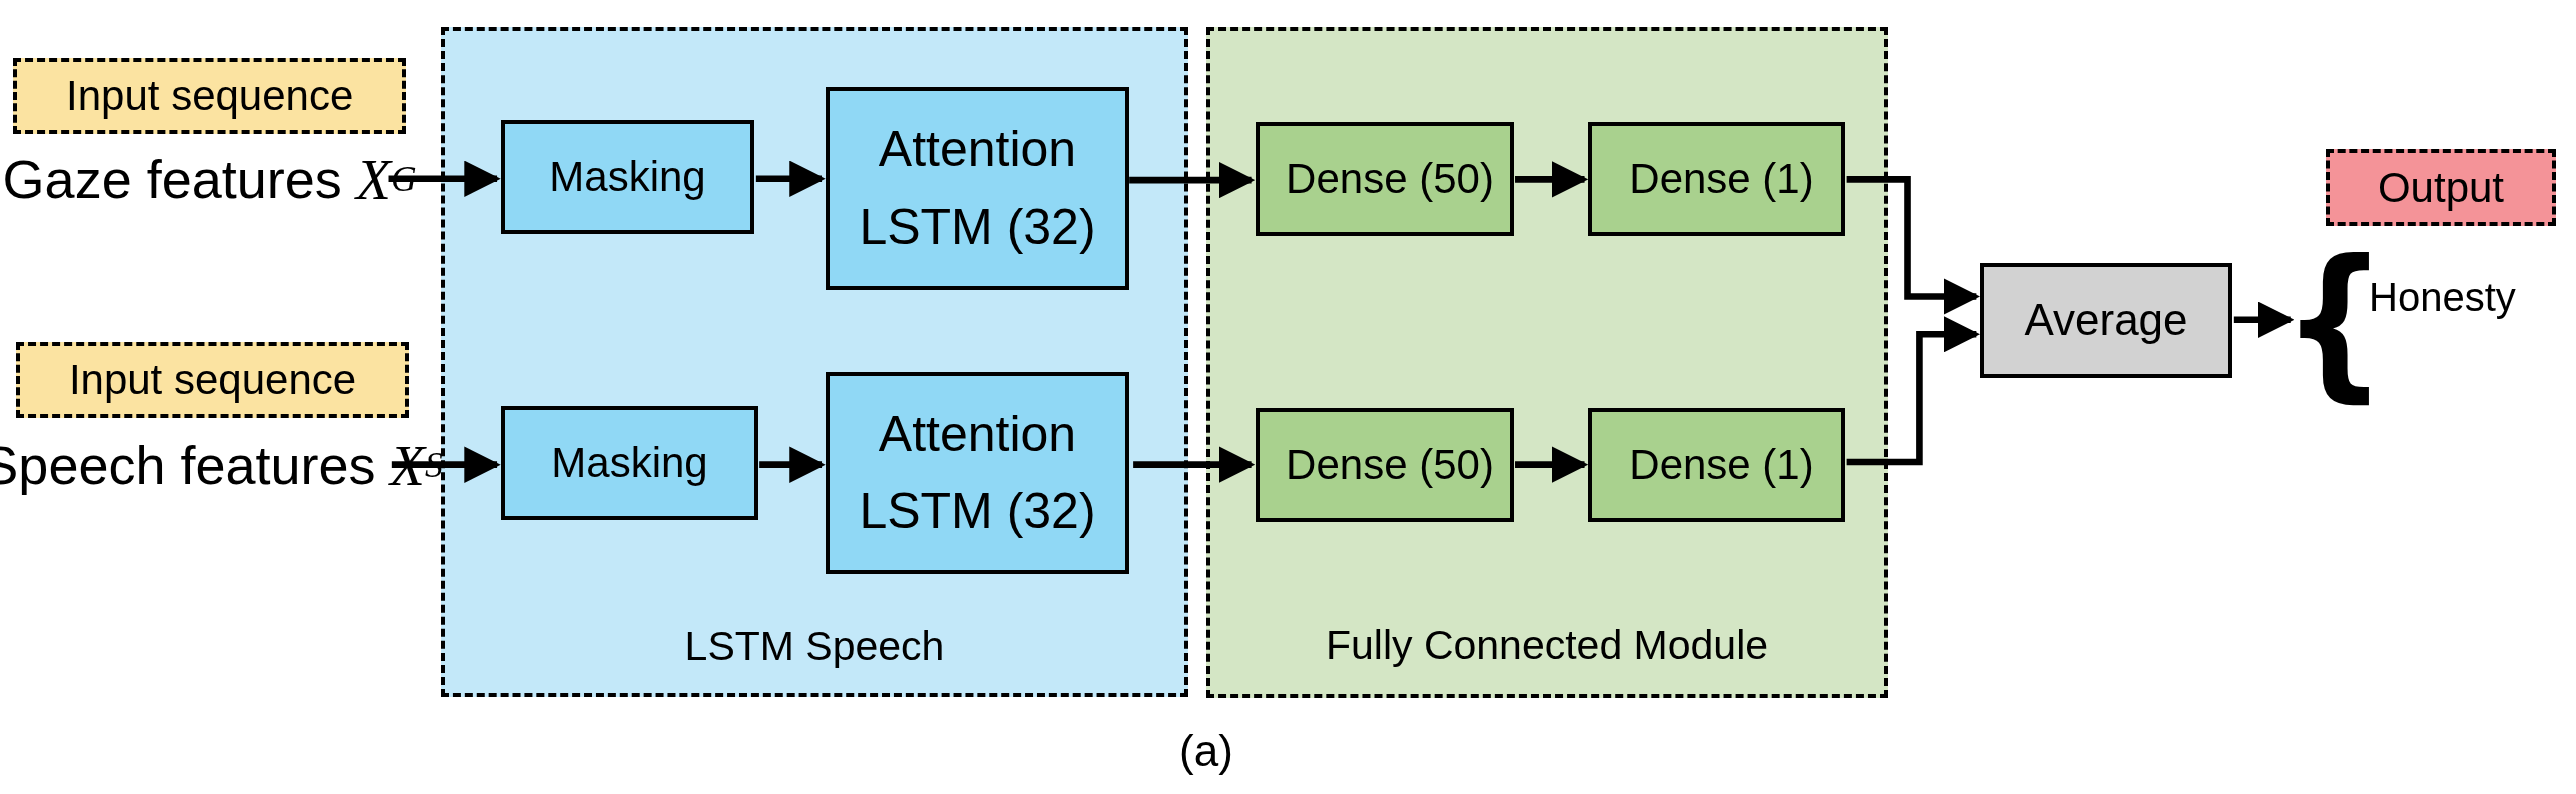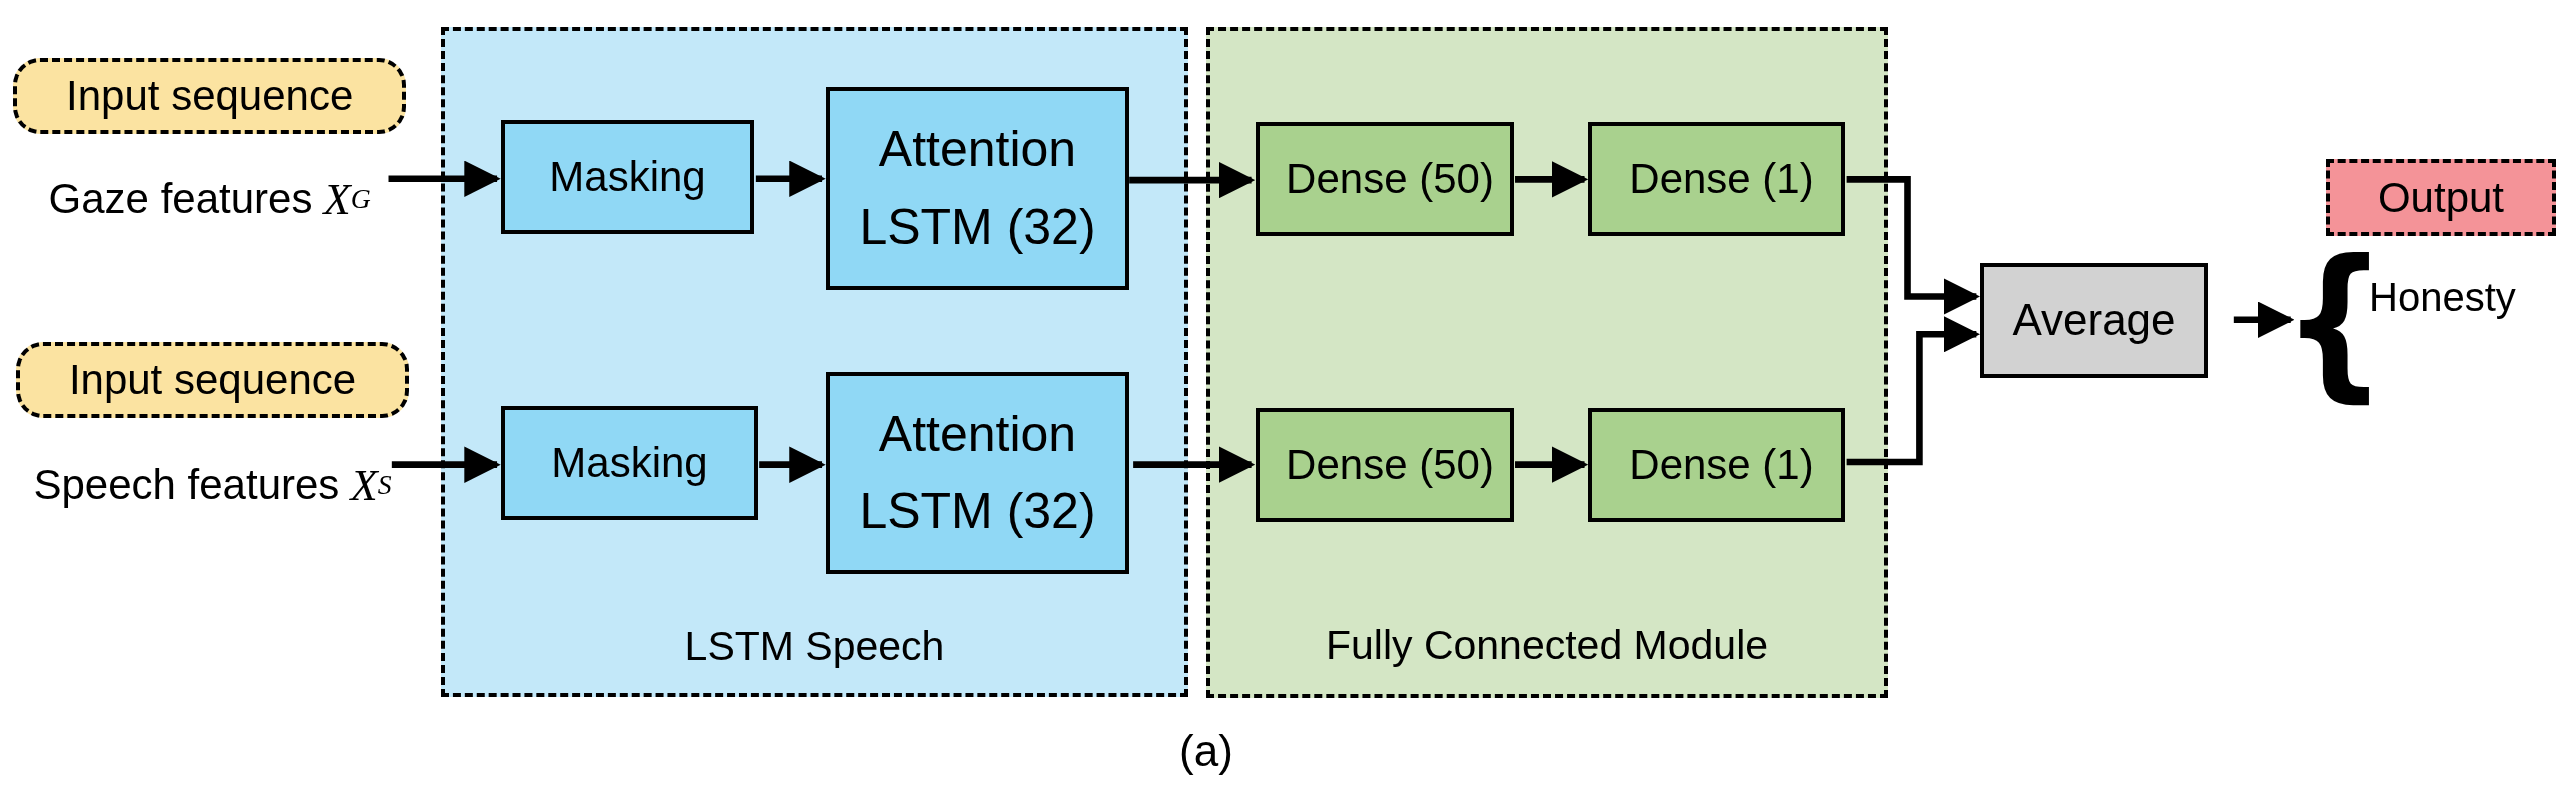--- a/index.html
+++ b/index.html
@@ -21,21 +21,21 @@
     color:#000;
     overflow:hidden;
   }
   .abs{position:absolute;box-sizing:border-box;}
   .center{display:flex;align-items:center;justify-content:center;text-align:center;}
 
   .badge{
     border:4.6px dashed var(--line-color);
     font-size:42px;
   }
-  .badge.yellow{background:var(--yellow-fill);border-radius:27px;}
+  .badge.yellow{background:var(--yellow-fill);}
   .badge.pink{background:var(--pink-fill);}
 
   .module{
     border:4px dashed var(--line-color);
   }
   .module.blue{background:var(--blue-module-fill);}
   .module.green{background:var(--green-module-fill);}
   .module-label{
     position:absolute;left:0;right:0;
     text-align:center;
@@ -46,23 +46,22 @@
     border:4.6px solid var(--line-color);
     font-size:42px;
     line-height:1.2;
   }
   .node.blue{background:var(--blue-box-fill);}
   .node.green{background:var(--green-box-fill);padding-left:10px;}
   .node.gray{background:var(--gray-fill);}
   .node.attention{font-size:50px;line-height:1.55;margin-top:8px;}
 
   .io-label{
-    font-size:42px;
+    font-size:54px;
     white-space:nowrap;
-    margin-top:20px;
   }
   .math-var{
     font-family:"Liberation Serif","DejaVu Serif",serif;
     font-style:italic;
     font-size:1.06em;
     margin-left:0.25em;
   }
   .math-sub{
     font-family:"Liberation Serif","DejaVu Serif",serif;
     font-style:italic;
@@ -151,25 +150,25 @@
   </div>
 
   <div class="abs node green center" style="left:1256px;top:408px;width:258px;height:114px;">
     <span>Dense (50)</span>
   </div>
 
   <div class="abs node green center" style="left:1588px;top:408px;width:257px;height:114px;">
     <span>Dense (1)</span>
   </div>
 
-  <div class="abs node gray center" style="left:1980px;top:263px;width:228px;height:115px;font-size:44px;">
+  <div class="abs node gray center" style="left:1980px;top:263px;width:252px;height:115px;font-size:44px;">
     <span>Average</span>
   </div>
 
-  <div class="abs badge pink center" style="left:2326px;top:149px;width:230px;height:77px;margin-top:10px;">
+  <div class="abs badge pink center" style="left:2326px;top:149px;width:230px;height:77px;">
     <span>Output</span>
   </div>
 
   <div class="abs center brace" style="left:2285px;top:235px;width:99px;height:172px;">{</div>
 
   <div class="abs out-lines" style="left:2369px;top:271px;">
     <div>Honesty</div>
   </div>
 
   <div class="abs center caption" style="left:1140px;top:727px;width:132px;height:48px;">(a)</div>

